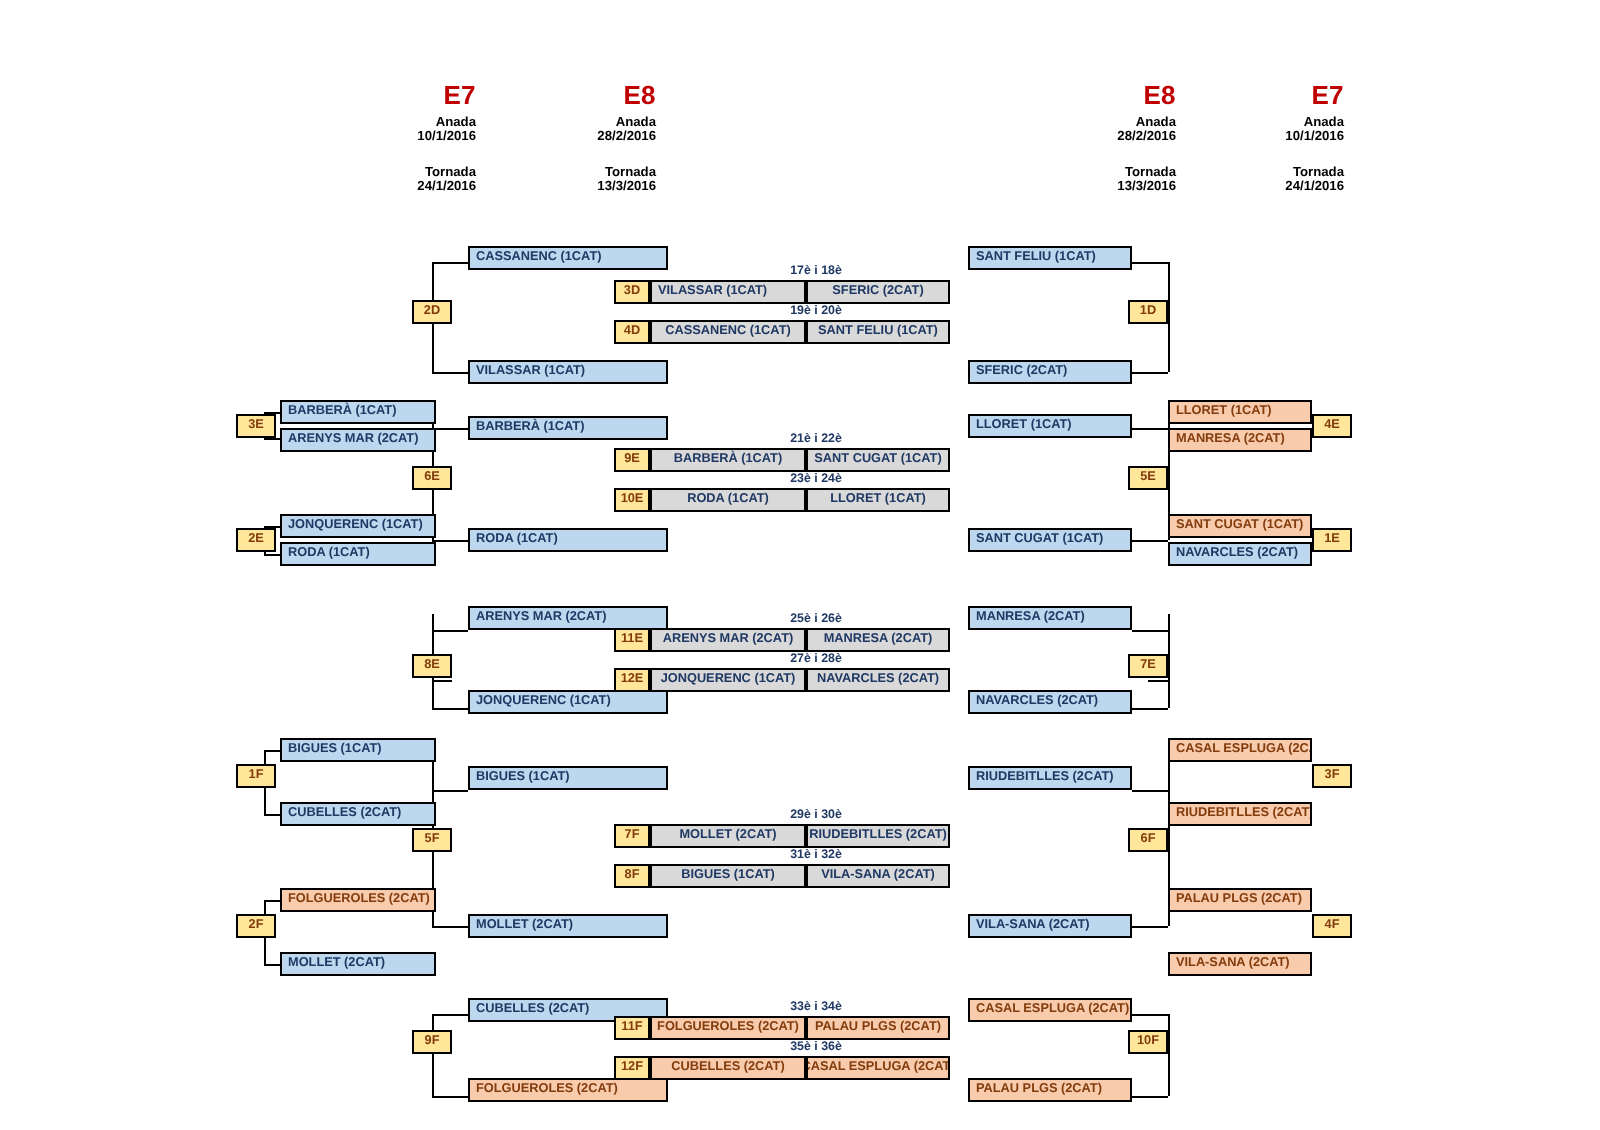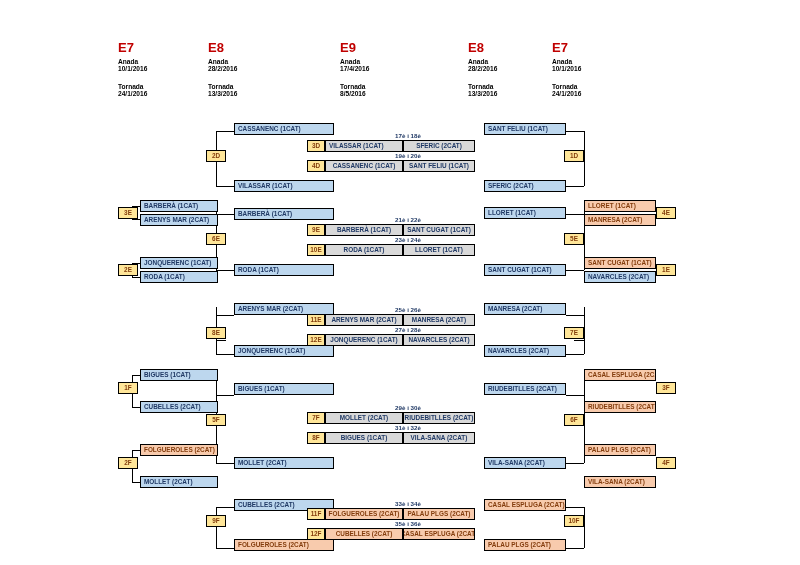--- a/index.html
+++ b/index.html
@@ -16,21 +16,21 @@
     position:absolute;
     left:0;top:10px;width:800px;
     text-align:center;
     font-size:12.5px;
     font-weight:bold;
     color:#000;
     text-decoration:underline;
   }
 
   
-  .rnd{position:absolute;text-align:left;width:120px;}
+  .rnd{position:absolute;text-align:right;width:120px;}
   .rnd .code{font-size:13px;font-weight:bold;color:#c00000;letter-spacing:.2px;}
   .rnd .lab{font-size:6.6px;font-weight:bold;color:#000;margin-top:3px;}
   .rnd .dt{font-size:6.6px;font-weight:bold;color:#000;margin-top:0px;}
   .rnd .gap{height:8px;}
 
   
   .tm{
     position:absolute;
     box-sizing:border-box;
     border:1px solid #000;
@@ -91,28 +91,20 @@
     <div class="lab">Tornada</div>
     <div class="dt">24/1/2016</div>
   </div>
   <div class="rnd" style="left:208px;top:40px;">
     <div class="code">E8</div>
     <div class="lab">Anada</div>
     <div class="dt">28/2/2016</div>
     <div class="gap"></div>
     <div class="lab">Tornada</div>
     <div class="dt">13/3/2016</div>
-  </div>
-  <div class="rnd" style="left:340px;top:40px;">
-    <div class="code">E9</div>
-    <div class="lab">Anada</div>
-    <div class="dt">17/4/2016</div>
-    <div class="gap"></div>
-    <div class="lab">Tornada</div>
-    <div class="dt">8/5/2016</div>
   </div>
   <div class="rnd" style="left:468px;top:40px;">
     <div class="code">E8</div>
     <div class="lab">Anada</div>
     <div class="dt">28/2/2016</div>
     <div class="gap"></div>
     <div class="lab">Tornada</div>
     <div class="dt">13/3/2016</div>
   </div>
   <div class="rnd" style="left:552px;top:40px;">

